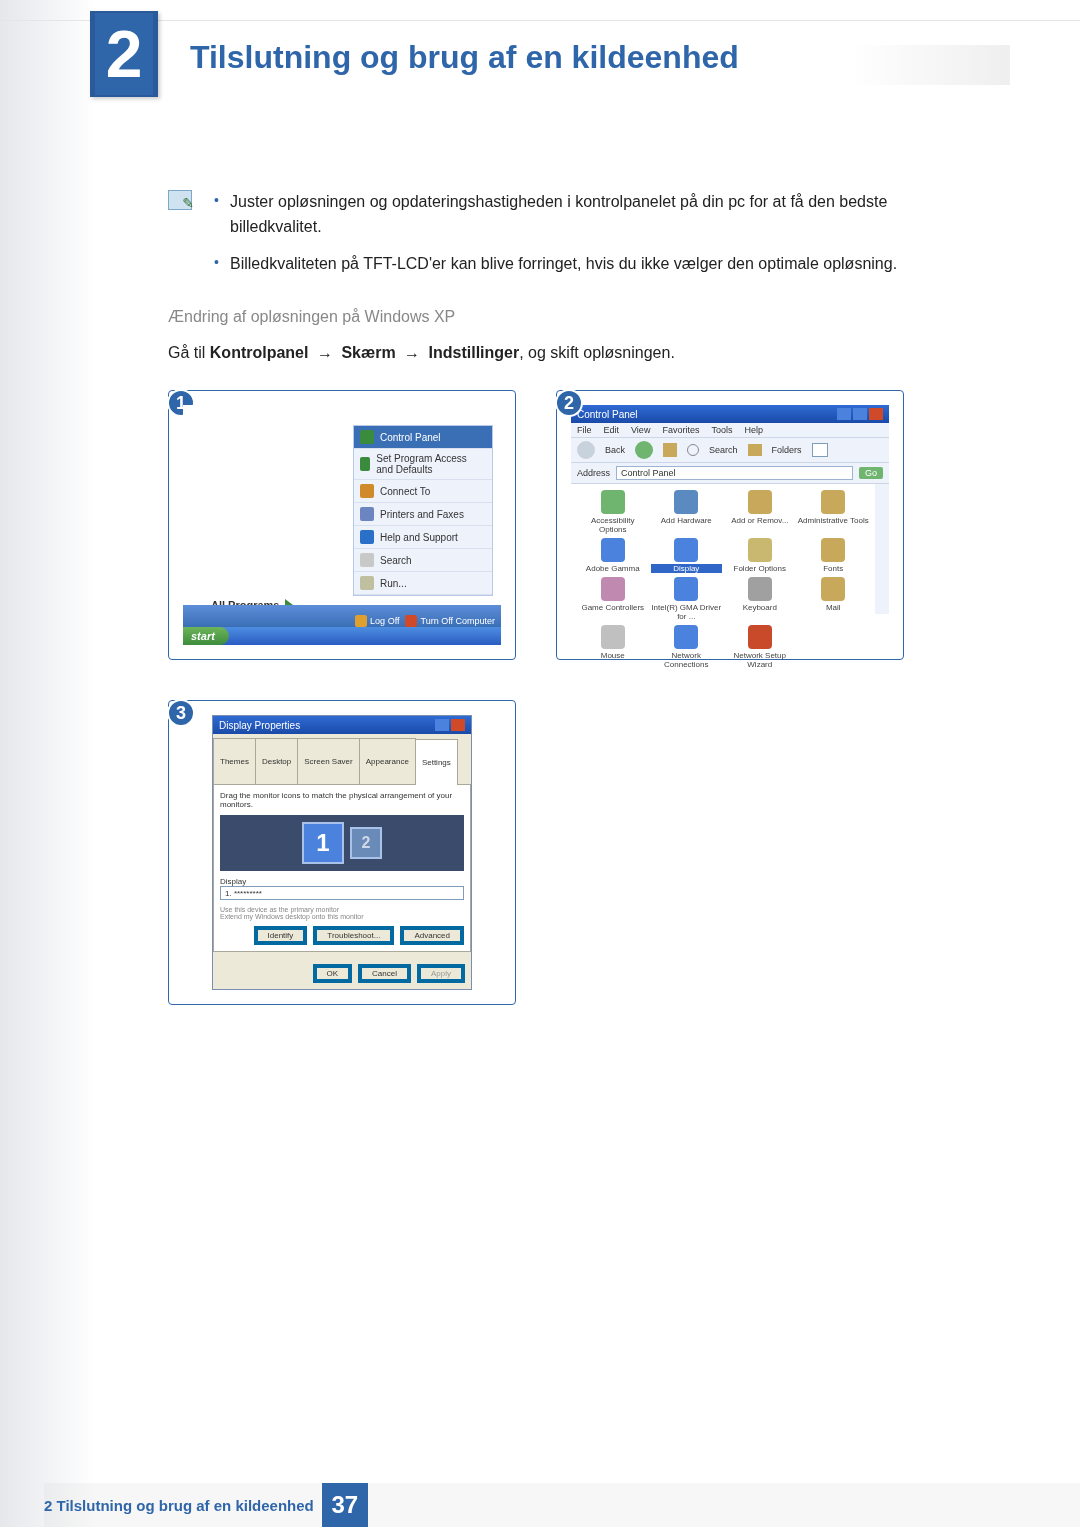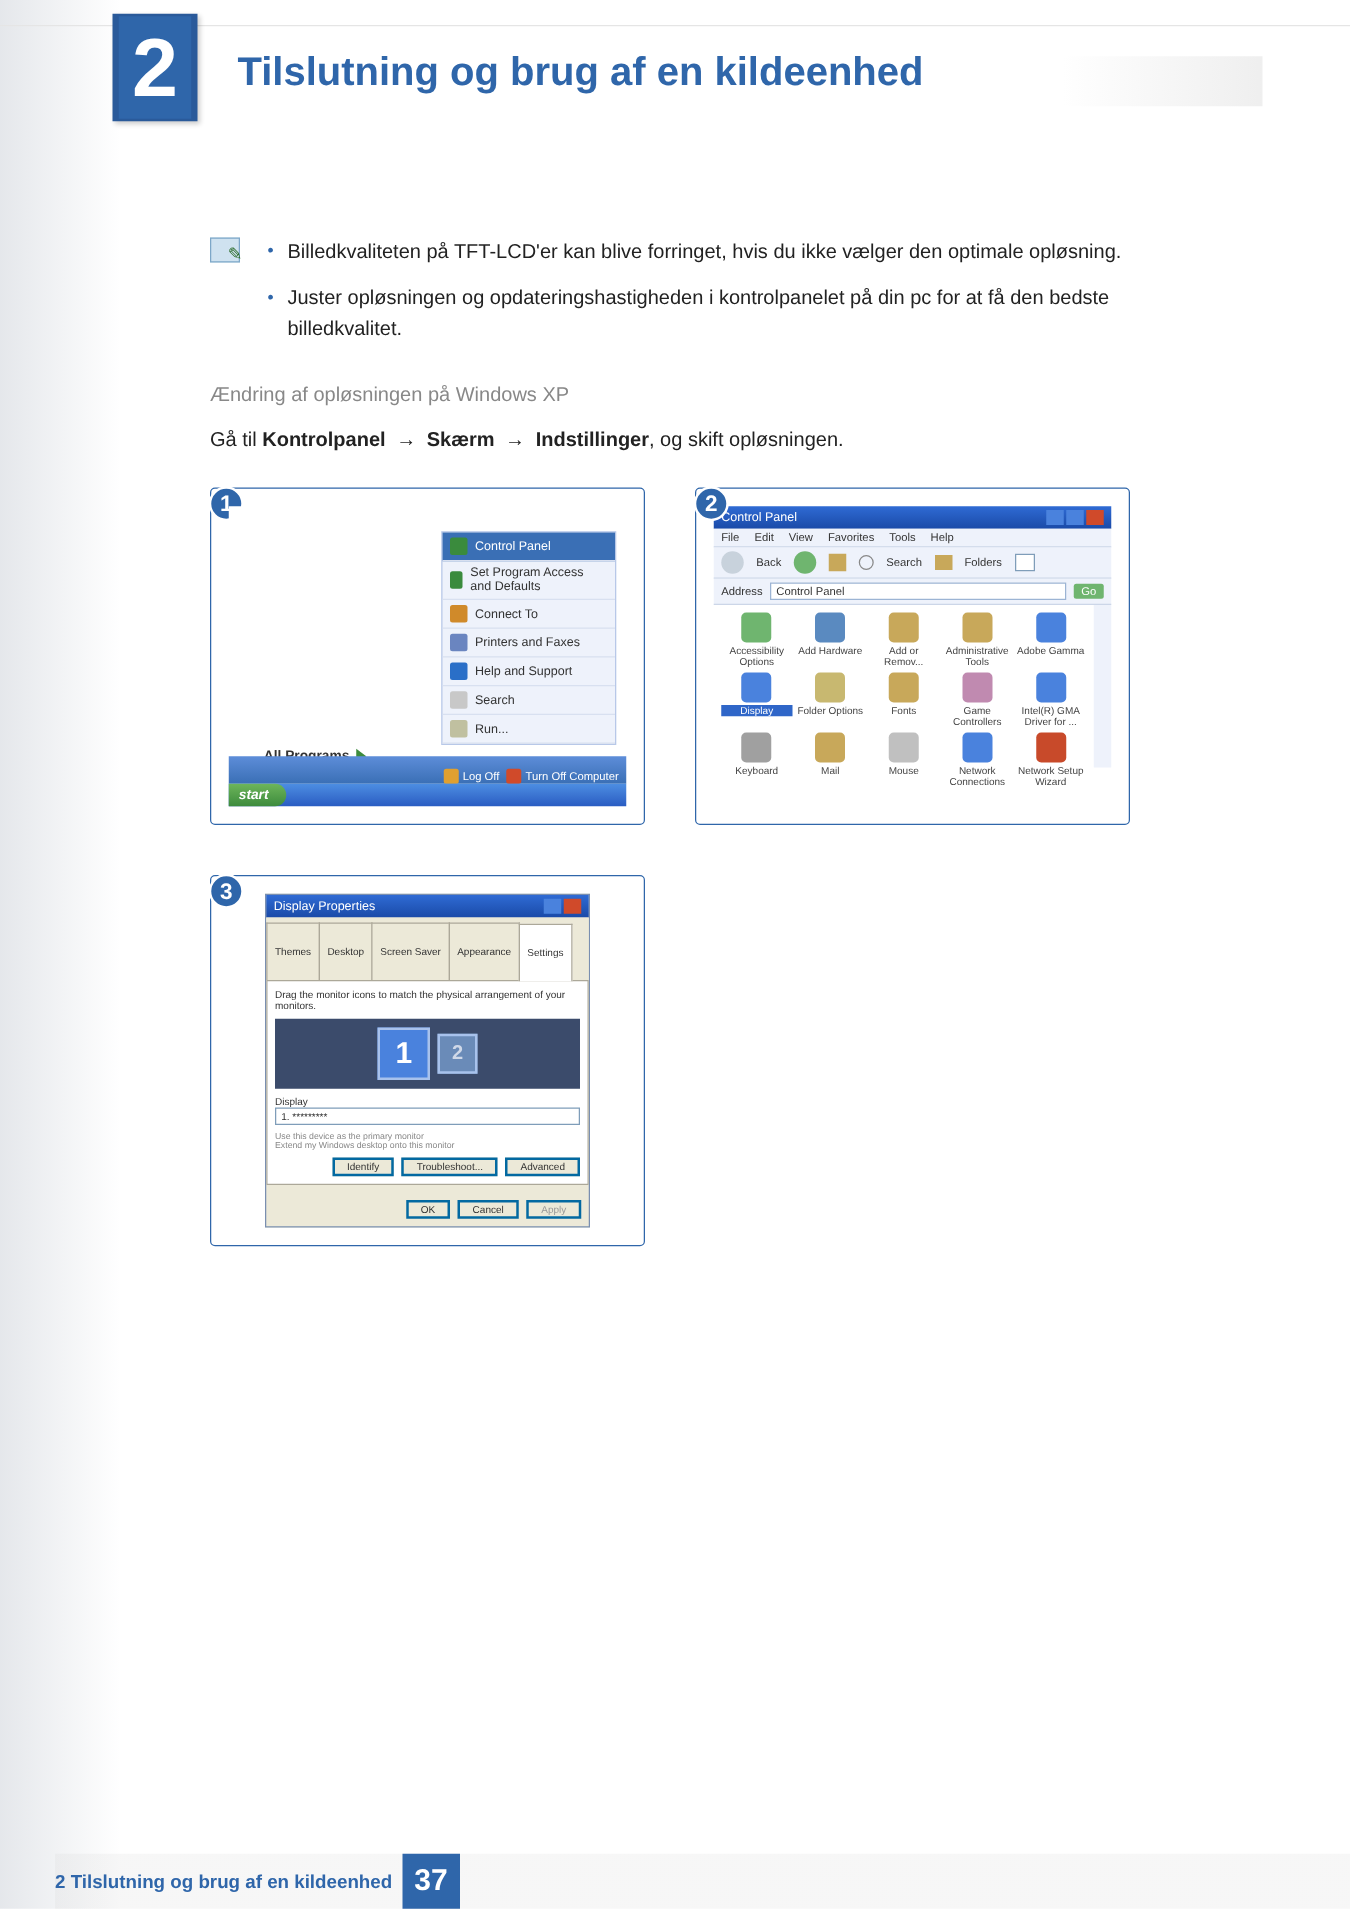--- a/index.html
+++ b/index.html
@@ -244,21 +244,21 @@
     background:#eef2fb; padding:3px 6px;
     display:flex; align-items:center; gap:6px;
     border-bottom:1px solid #ccd6e8;
   }
   .cp-addr .field { flex:1; background:#fff; border:1px solid #9cb4d4; height:14px; display:flex; align-items:center; padding:0 4px; }
   .cp-go { background:#6fb56f; color:#fff; padding:1px 6px; border-radius:2px; }
   .cp-body {
     background:#fff; padding:6px;
     height:130px;
     display:grid;
-    grid-template-columns: repeat(5, 1fr);
+    grid-template-columns: repeat(4, 1fr);
     gap: 4px 2px;
     align-content: start;
     border-right:14px solid #eef2fb;
   }
   .cp-item { text-align:center; font-size:8px; color:#444; }
   .cp-item .ic { width:24px; height:24px; margin:0 auto 2px; border-radius:4px; }
   .cp-item.hl .lbl { background:#2f66c8; color:#fff; padding:0 2px; }
 
   
   .dp-frame-outer { width:348px; margin-top:40px; border:1px solid #2f66aa; border-radius:4px; padding:14px; position:relative; }
@@ -293,21 +293,21 @@
   .dp-mon.m1 { width:42px; height:42px; font-size:24px; }
   .dp-mon.m2 { width:32px; height:32px; font-size:16px; background:#6a8bb8; color:#cfd8e8; }
   .dp-sel { border:1px solid #7f9db9; height:14px; margin-bottom:6px; background:#fff; padding:0 4px; display:flex; align-items:center; font-size:8px; }
   .dp-row { display:flex; gap:8px; }
   .dp-box { border:1px solid #d0cdbd; padding:4px; flex:1; }
   .dp-box .lbl { color:#0046d5; font-size:8px; }
   .dp-slider { height:8px; background:#fff; border:1px solid #999; position:relative; margin:4px 0; }
   .dp-slider::after { content:""; position:absolute; left:28%; top:-3px; width:6px; height:14px; background:#ece9d8; border:1px solid #999; }
   .dp-colorbar { height:10px; margin-top:4px; background:linear-gradient(to right,red,orange,yellow,lime,cyan,blue); border:1px solid #999; }
   .dp-btnrow { display:flex; justify-content:flex-end; gap:6px; margin-top:6px; }
-  .dp-btn { border:2px solid #0369a1; background:#ece9d8; padding:1px 10px; font-size:8px; }
+  .dp-btn { border:4px solid #0369a1; background:#ece9d8; padding:1px 10px; font-size:8px; }
 
   
   .footer {
     position: absolute;
     left:0; right:0; bottom:0;
     height:44px;
     background: linear-gradient(to bottom, rgba(200,200,200,.15), rgba(200,200,200,.15));
     display:flex; align-items:center; justify-content:flex-start;
     padding-right: 104px;
     margin-left: 44px;
@@ -338,22 +338,22 @@
     </div>
     <div class="chapter-title">Tilslutning og brug af en kildeenhed</div>
     <div class="grad-bar"></div>
   </div>
 
   <div class="content">
 
     <div class="note-row">
       <div class="note-icon"></div>
       <ul class="bullets">
+        <li>Juster opløsningen og opdateringshastigheden i kontrolpanelet på din pc for at få den bedste billedkvalitet.</li>
         <li>Billedkvaliteten på TFT-LCD'er kan blive forringet, hvis du ikke vælger den optimale opløsning.</li>
-        <li>Juster opløsningen og opdateringshastigheden i kontrolpanelet på din pc for at få den bedste billedkvalitet.</li>
       </ul>
     </div>
 
     <div class="sub-intro">Ændring af opløsningen på Windows XP</div>
 
     <div class="path-line">
       <span>Gå til </span>
       <b>Kontrolpanel</b>
       <span class="arrow">→</span>
       <b>Skærm</b>

